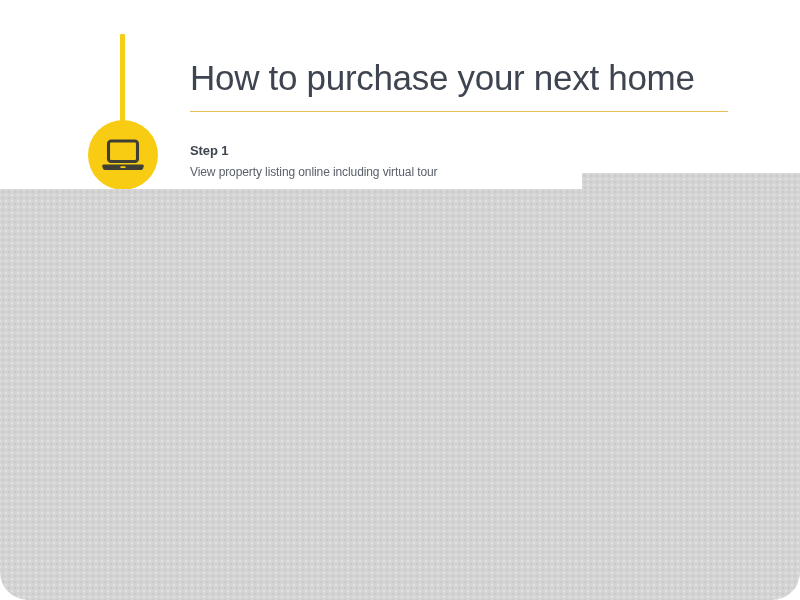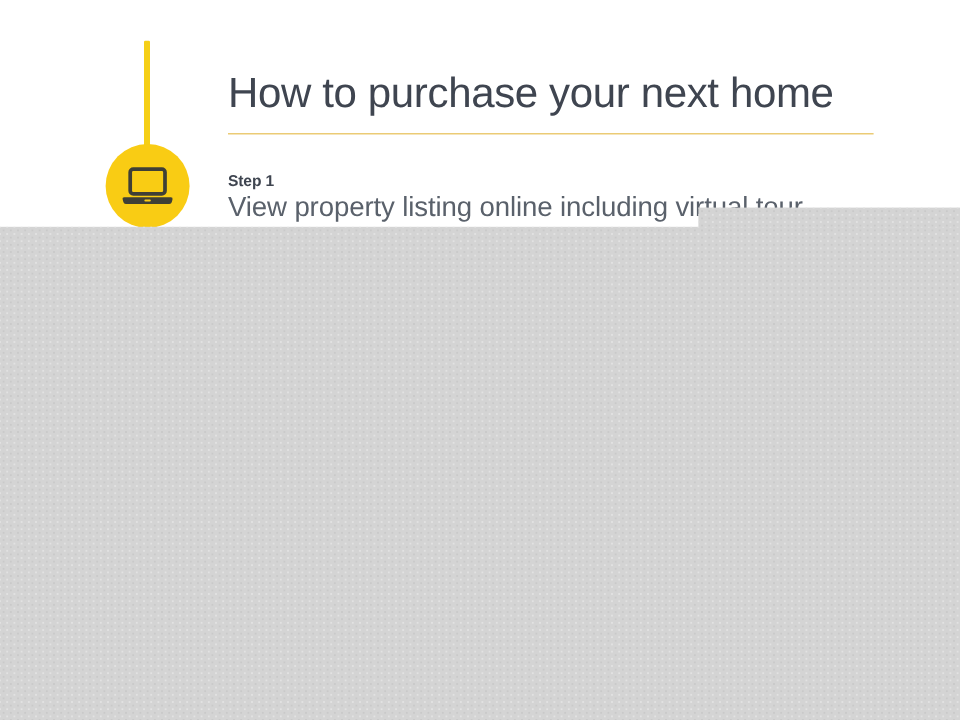--- a/index.html
+++ b/index.html
@@ -18,20 +18,21 @@
 
   
   .slide {
     position: absolute;
     left: 0;
     top: 0;
     width: 800px;
     height: 600px;
     background: #ffffff;
     overflow: hidden;
+    border-radius: 28px;
   }
 
   
   .connector-line {
     position: absolute;
     left: 120px;
     top: 34px;
     width: 5px;
     height: 100px;
     background: #f5cf17;
@@ -93,21 +94,21 @@
     font-family: "Liberation Sans", sans-serif;
     font-size: 13px;
     font-weight: bold;
     line-height: 21px;
     color: #3f4550;
     letter-spacing: -0.1px;
   }
   .step-desc {
     display: block;
     font-family: "Liberation Sans", sans-serif;
-    font-size: 23px;
+    font-size: 12px;
     font-weight: 400;
     line-height: 22px;
     color: #5a616b;
     letter-spacing: -0.1px;
     white-space: nowrap;
   }
 
   
   .overlay-mask {
     position: absolute;

